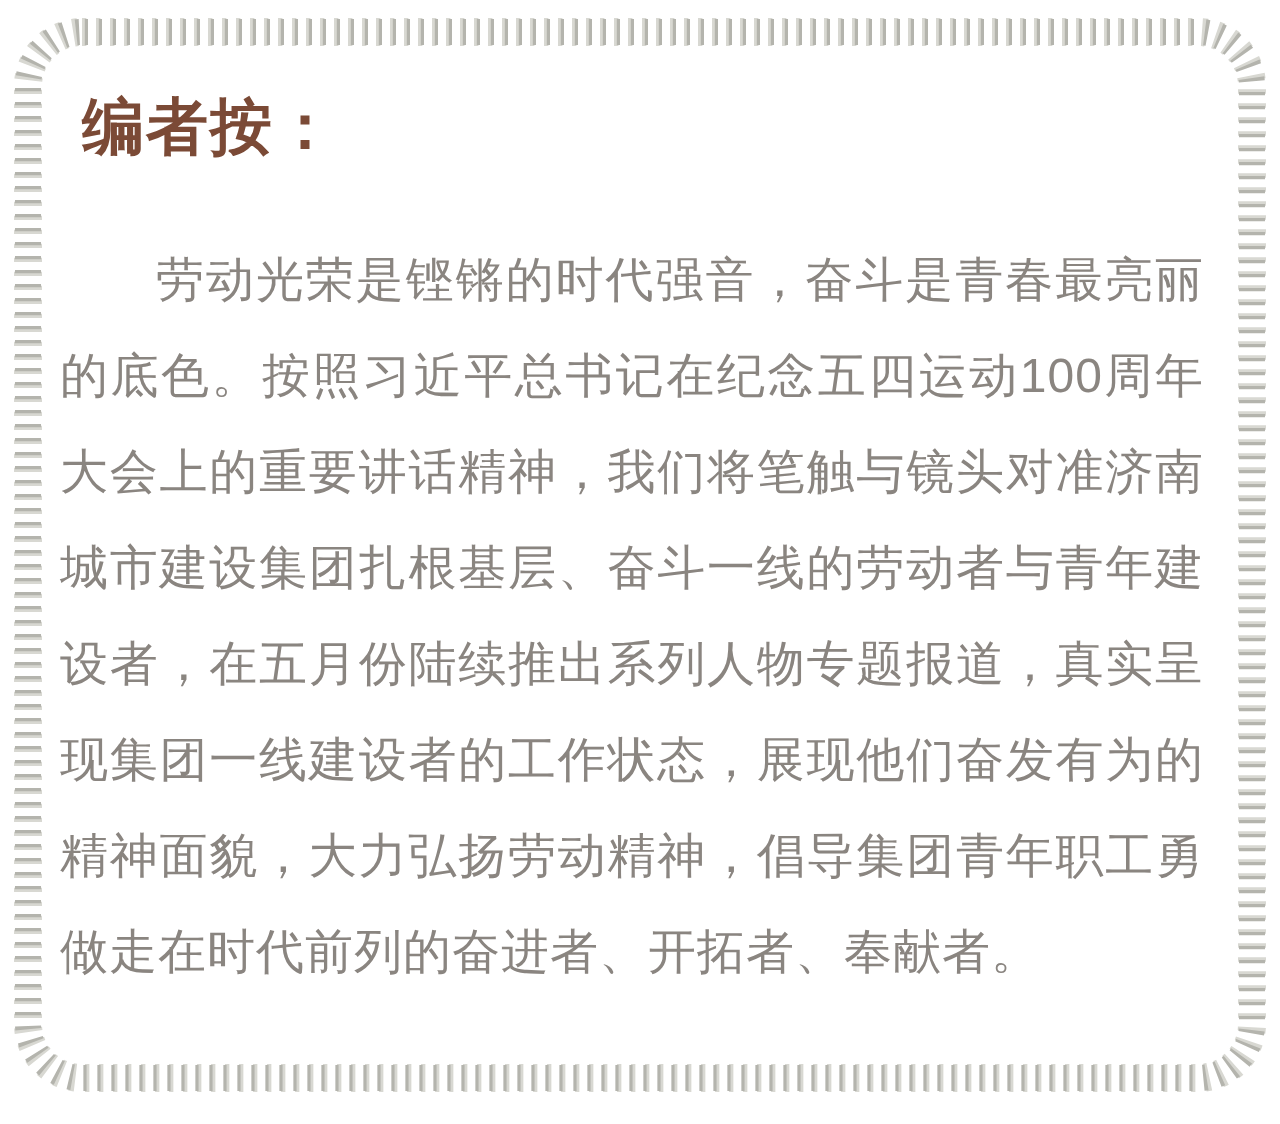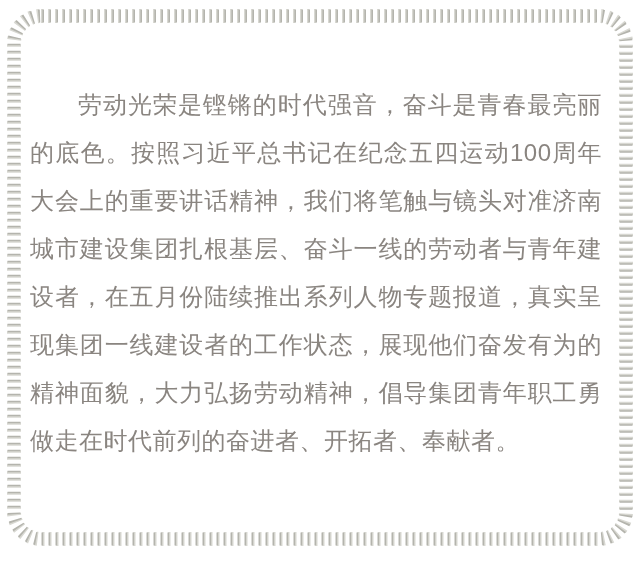--- a/index.html
+++ b/index.html
@@ -61,16 +61,17 @@
 <div class="canvas">
 
   <svg class="stitch-border" viewBox="0 0 640 562" aria-hidden="true">
 
     <rect x="14" y="16" width="612" height="523" rx="27" ry="27" fill="none" stroke="var(--stitch-light)" stroke-width="14" stroke-dasharray="2.2 4.8" stroke-linecap="butt"></rect>
 
     <rect x="14" y="16" width="612" height="523" rx="27" ry="27" fill="none" stroke="var(--stitch-dark)" stroke-width="13" stroke-dasharray="1.6 5.4" stroke-dashoffset="-1.4" stroke-linecap="butt"></rect>
   </svg>
 
   <div class="content">
+    <h2 class="note-heading">编者按：</h2>
     <p class="note-paragraph">劳动光荣是铿锵的时代强音，奋斗是青春最亮丽的底色。按照习近平总书记在纪念五四运动100周年大会上的重要讲话精神，我们将笔触与镜头对准济南城市建设集团扎根基层、奋斗一线的劳动者与青年建设者，在五月份陆续推出系列人物专题报道，真实呈现集团一线建设者的工作状态，展现他们奋发有为的精神面貌，大力弘扬劳动精神，倡导集团青年职工勇做走在时代前列的奋进者、开拓者、奉献者。</p>
   </div>
 
 </div>
 
 </body></html>

